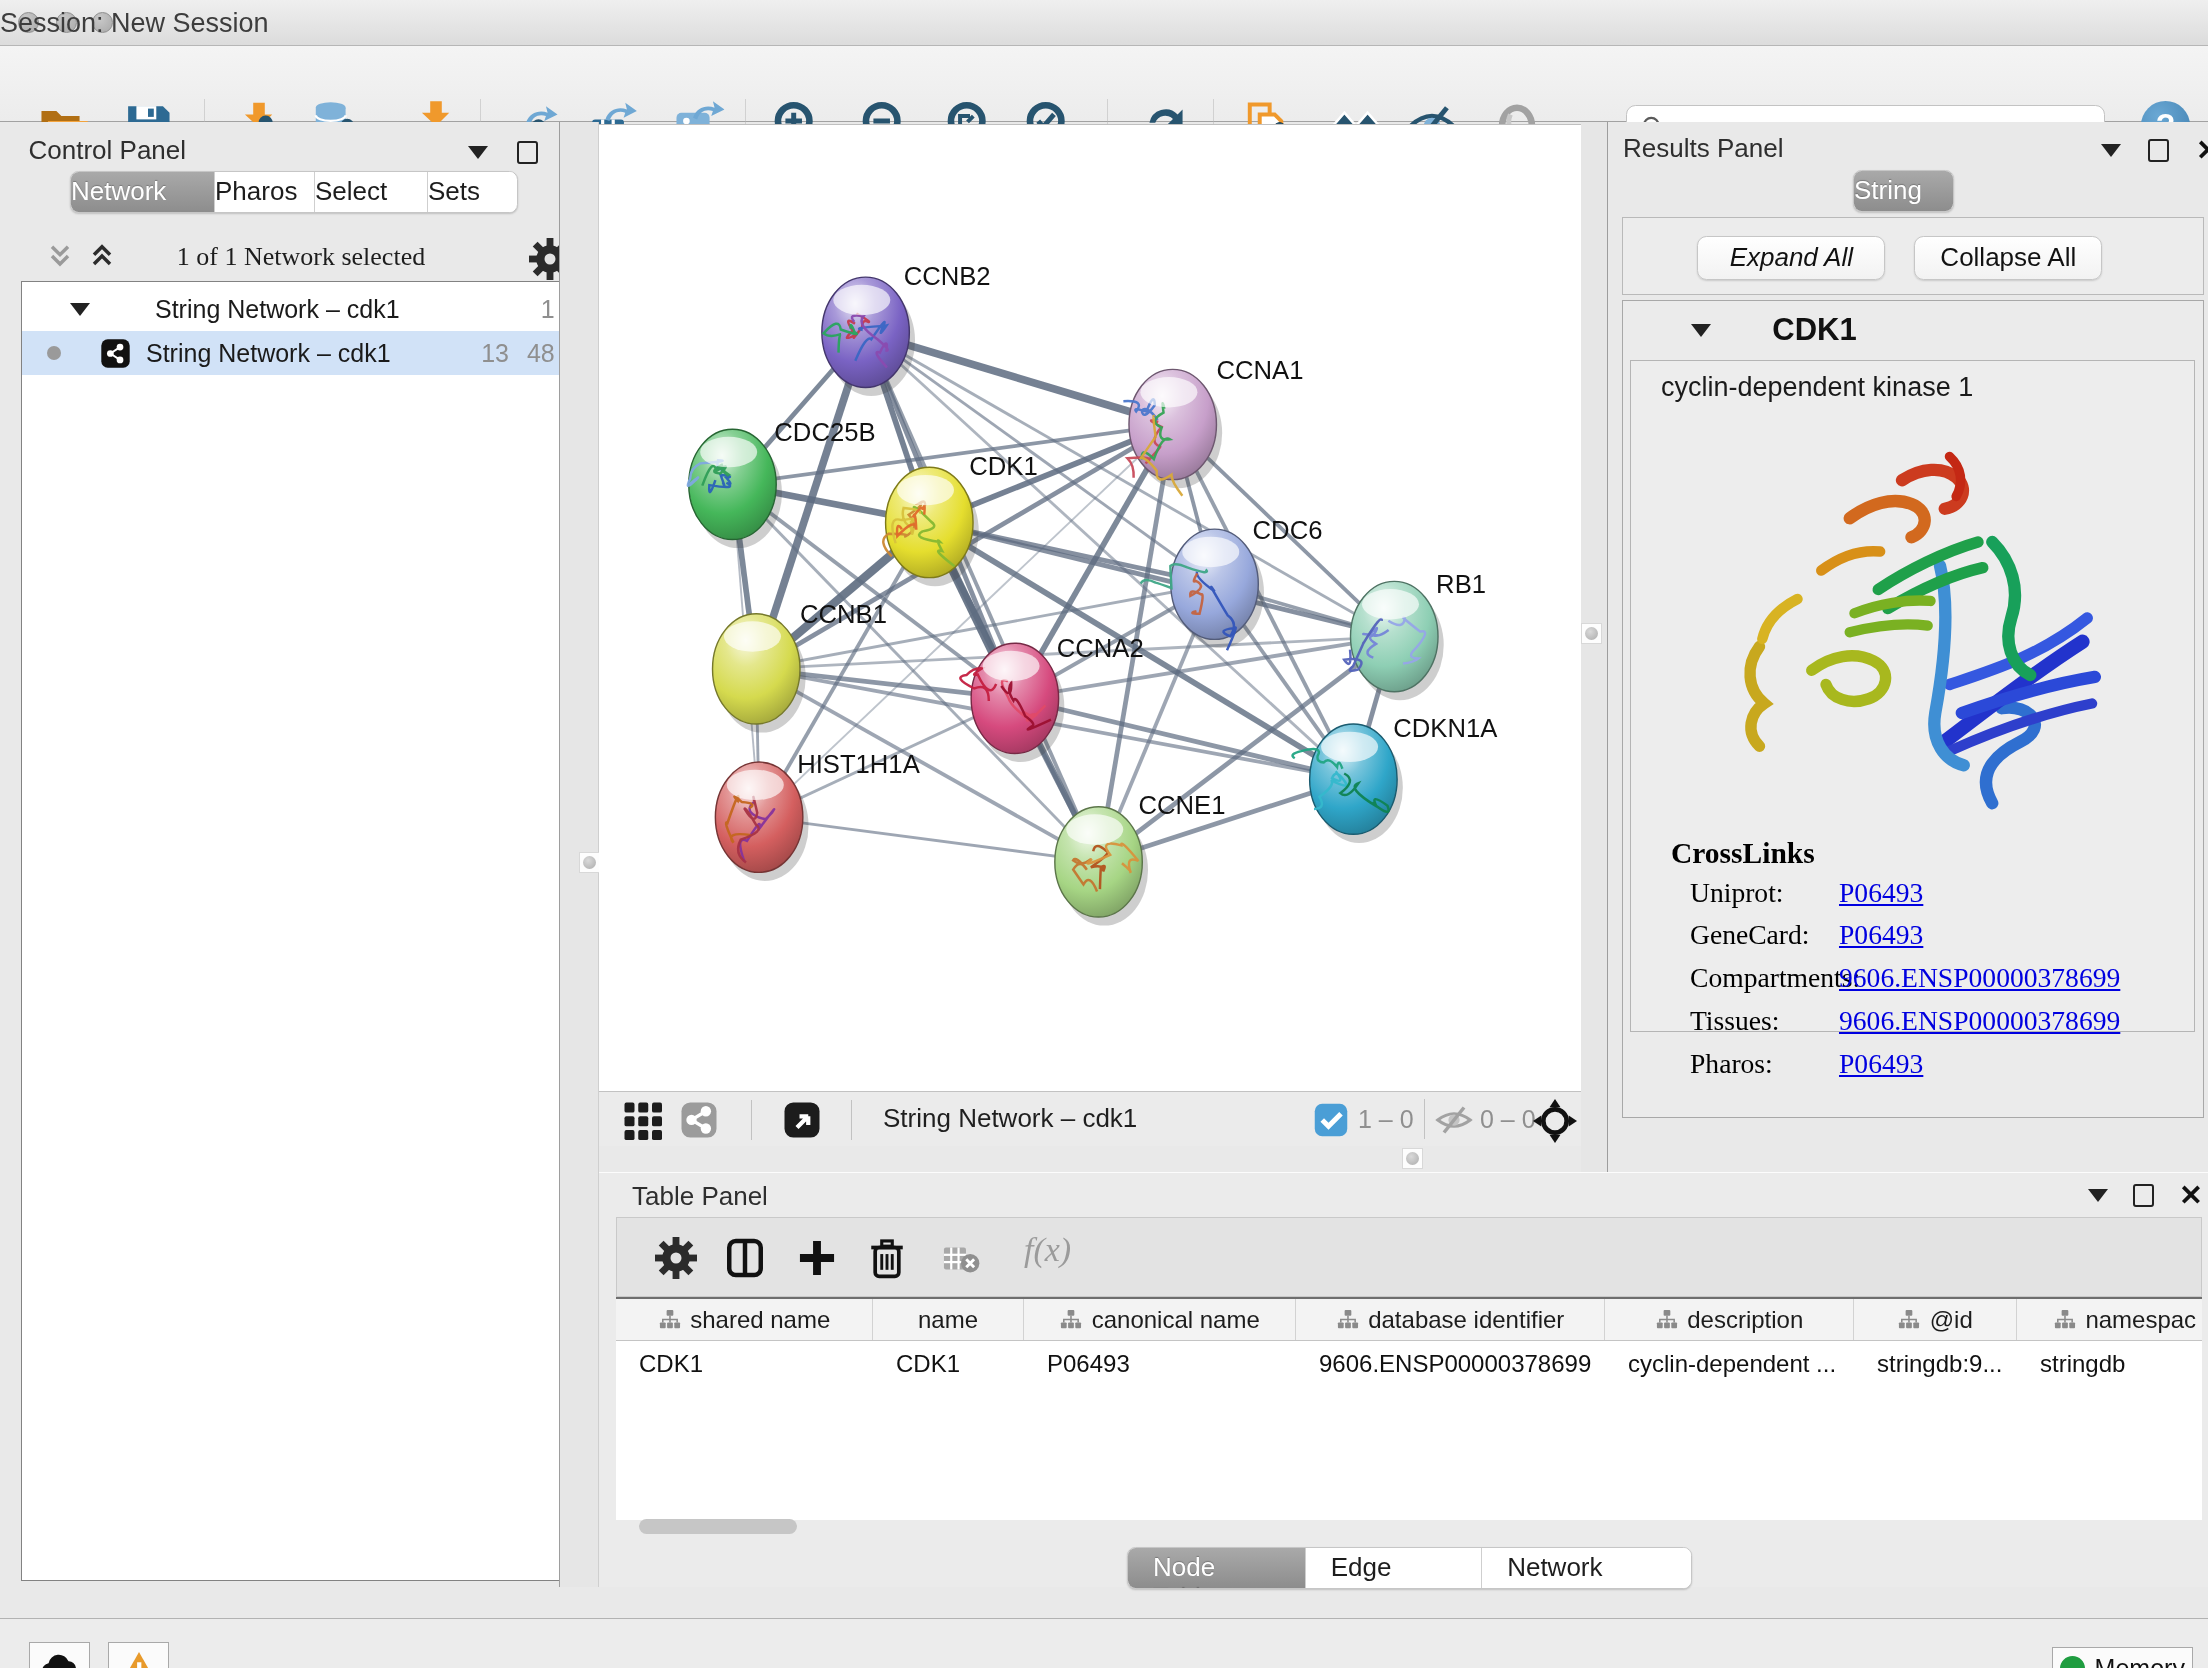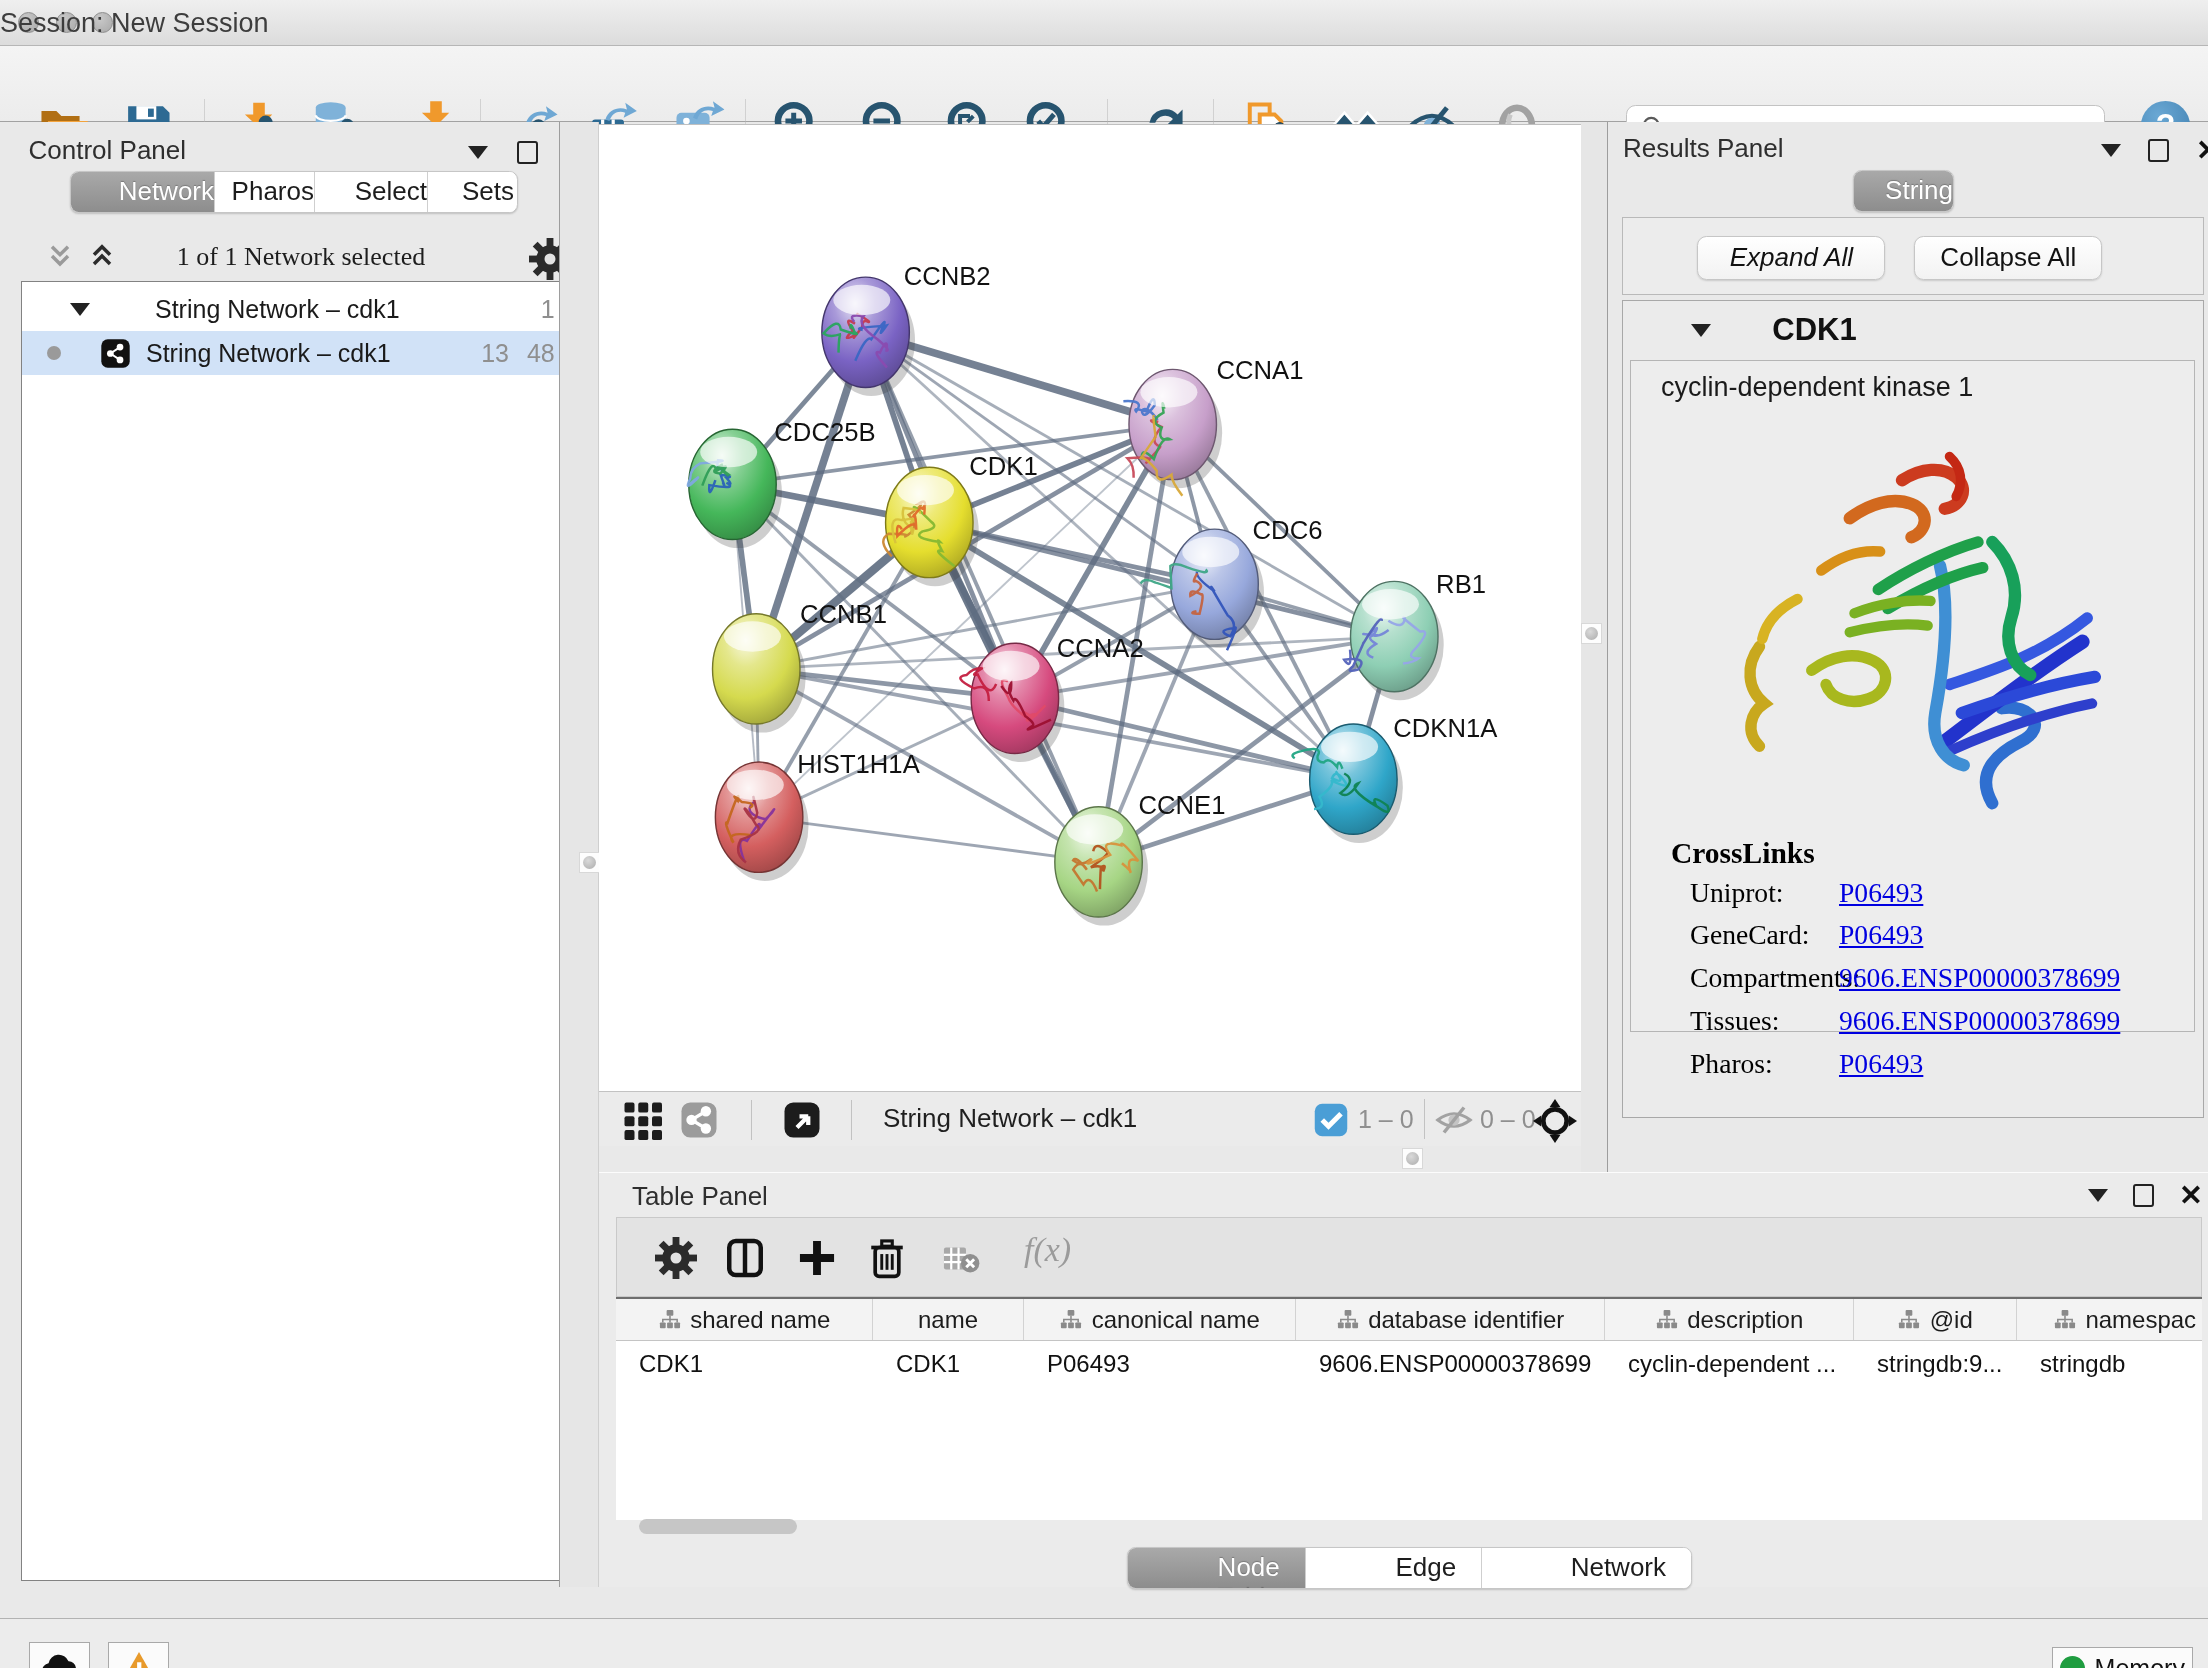--- a/index.html
+++ b/index.html
@@ -32,21 +32,21 @@
 
   
   .panel-title { font-size:26px; color:#2e2e2e; }
   .panel-ctrl { position:absolute; top:0; height:34px; display:flex; align-items:center; }
   .tri-down { width:0; height:0; border-left:10.5px solid transparent; border-right:10.5px solid transparent; border-top:13.3px solid #222; }
   .float-box { width:21px; height:23px; border:2.9px solid #222; border-radius:2.9px; }
   .close-x { font-size:28.5px; font-weight:bold; color:#111; line-height:28.5px; }
 
   .seg { display:flex; background:#fff; border:1px solid #c6c6c6; border-radius:8.6px; overflow:hidden;
     box-shadow:0 1px 1.9px rgba(0,0,0,.18); }
-  .seg .tab { font-size:26px; color:#1d1d1d; padding:3.8px 0; text-align:right; background:#fff; border-left:1px solid #cfcfcf; }
+  .seg .tab { font-size:26px; color:#1d1d1d; padding:3.8px 0; text-align:left; background:#fff; border-left:1px solid #cfcfcf; }
   .seg .tab:first-child { border-left:none; }
   .seg .tab.sel { background:linear-gradient(#a9a9a9,#8d8d8d); color:#fff; text-shadow:0 -1px 1px rgba(0,0,0,.25); }
 
   
   #control-panel { position:absolute; left:0; top:122px; width:559px; height:1465px; background:#e9e9e9; }
   #cp-title { position:absolute; left:28.5px; top:13.3px; }
   #cp-tabs { position:absolute; left:70px; top:49px; width:448px; height:42px; }
   #cp-tabs .tab:nth-child(1){ width:143px; } #cp-tabs .tab:nth-child(2){ width:100px; }
   #cp-tabs .tab:nth-child(3){ width:113px; } #cp-tabs .tab:nth-child(4){ width:87px; }
   #cp-netbar { position:absolute; left:27px; top:114px; width:548px; height:43px;font-family:Liberation Serif, serif; }

